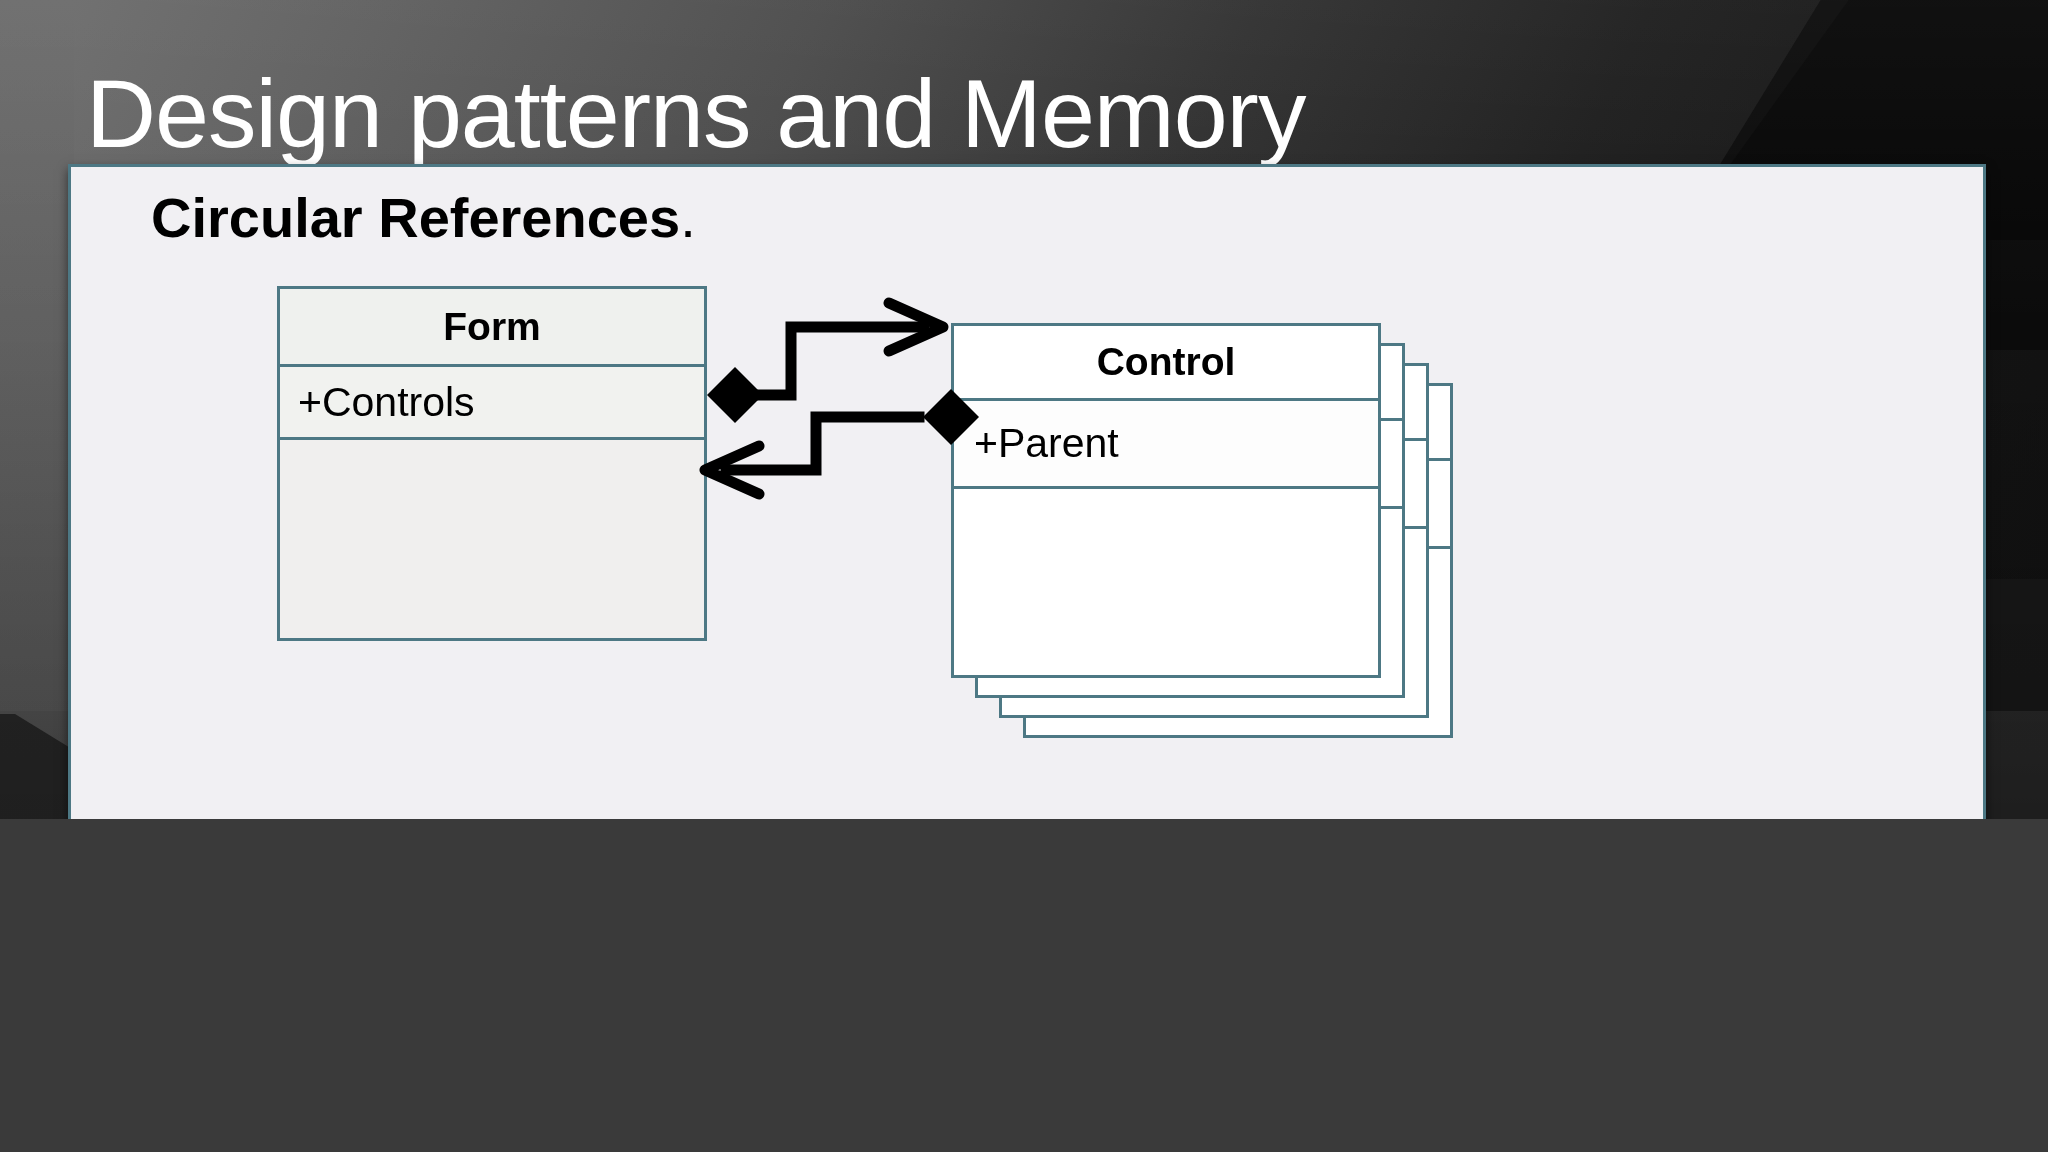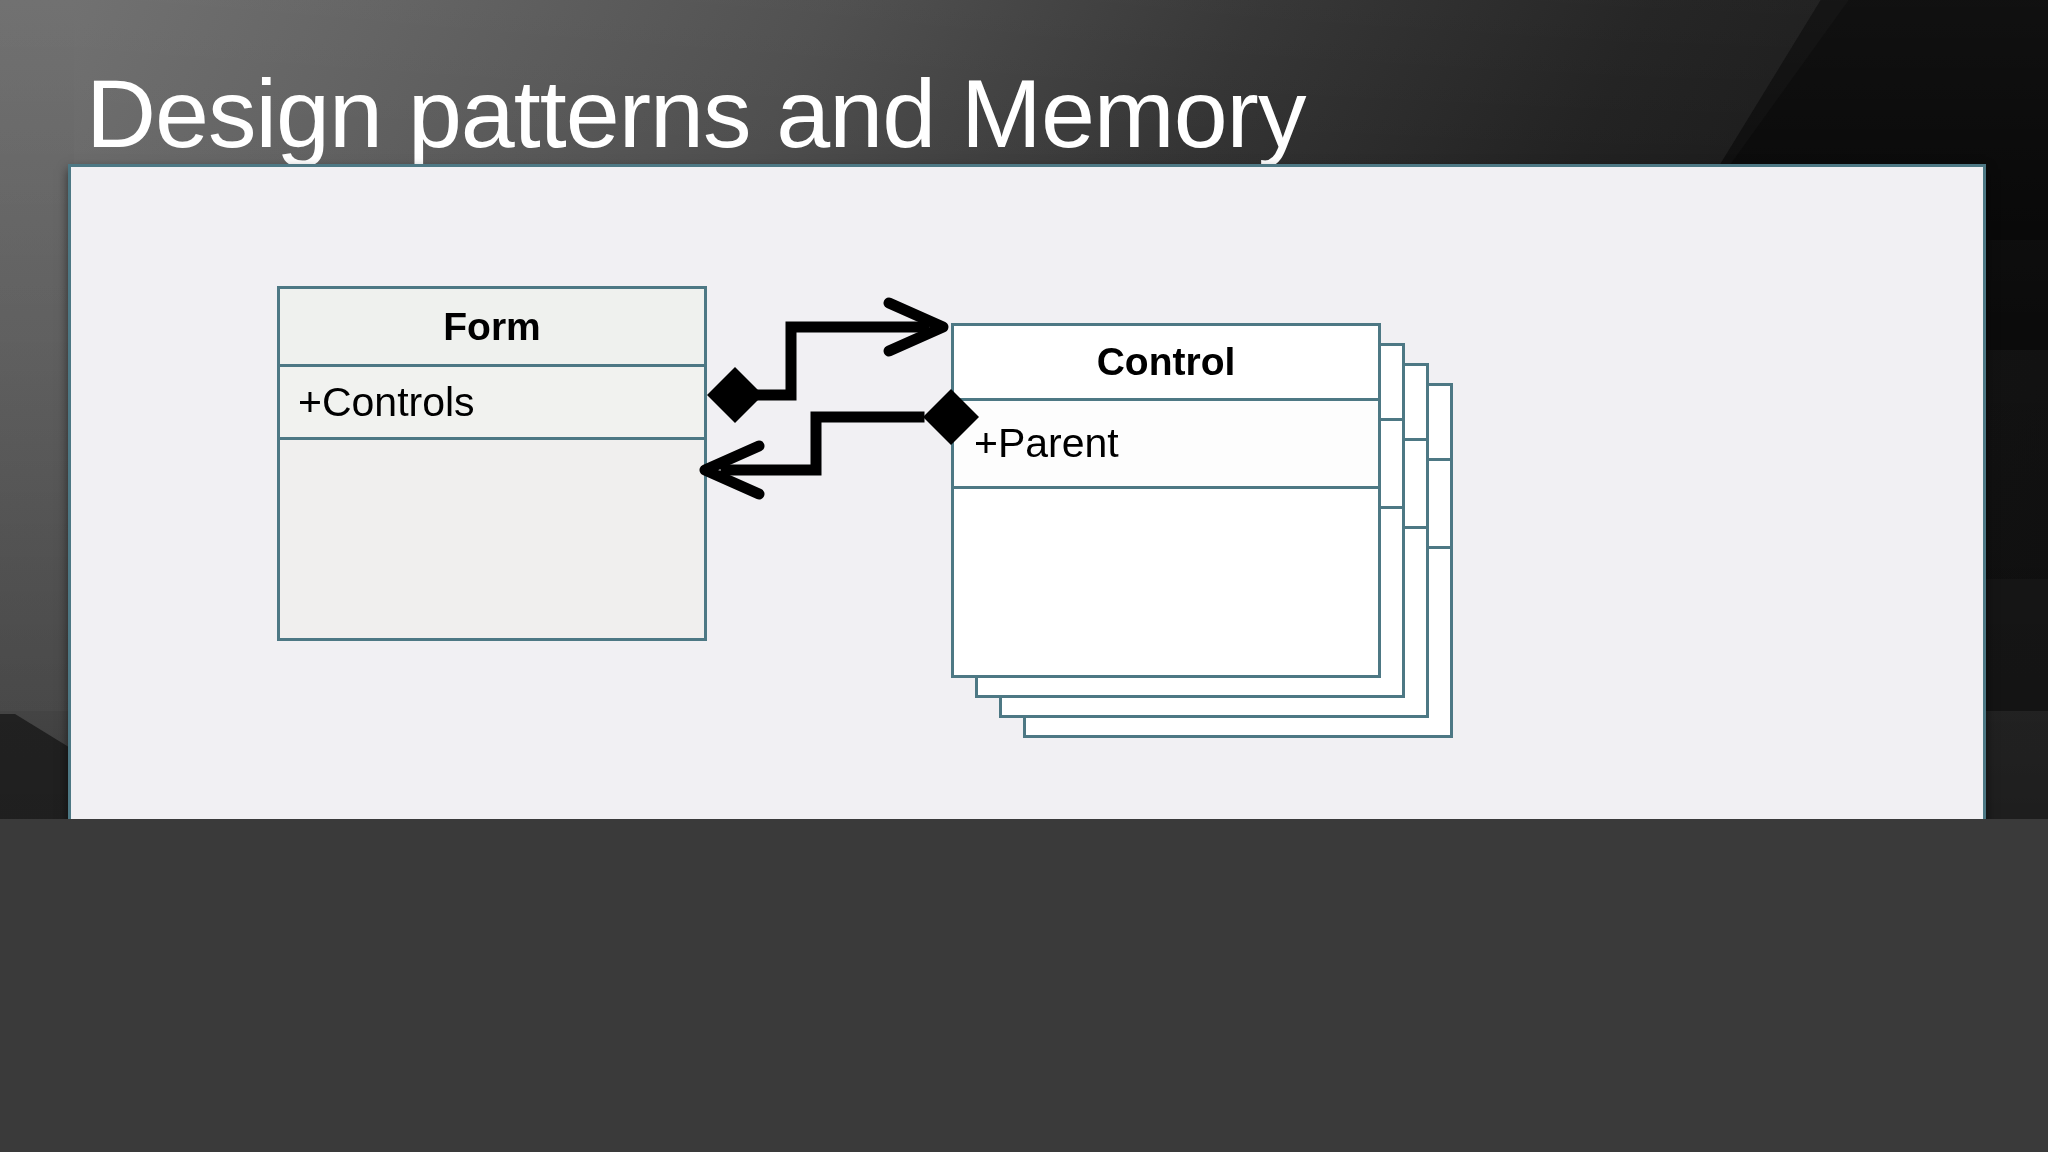--- a/index.html
+++ b/index.html
@@ -144,20 +144,21 @@
   <div class="band-bottom"></div>
   <div class="wedge-br"></div>
   <div class="wedge-bl"></div>
   <div class="wedge-bl2"></div>
   <div id="slide-tone"></div>
 
   <div id="title">Design patterns and Memory</div>
 
   <div id="panel">
 
+    <div id="subtitle"><span>Circular References</span><span class="dot">.</span></div>
 
     <div class="ctrl-ghost" id="ctrl-g3">
       <div class="sep1"></div>
       <div class="sep2"></div>
     </div>
     <div class="ctrl-ghost" id="ctrl-g2">
       <div class="sep1"></div>
       <div class="sep2"></div>
     </div>
     <div class="ctrl-ghost" id="ctrl-g1">

